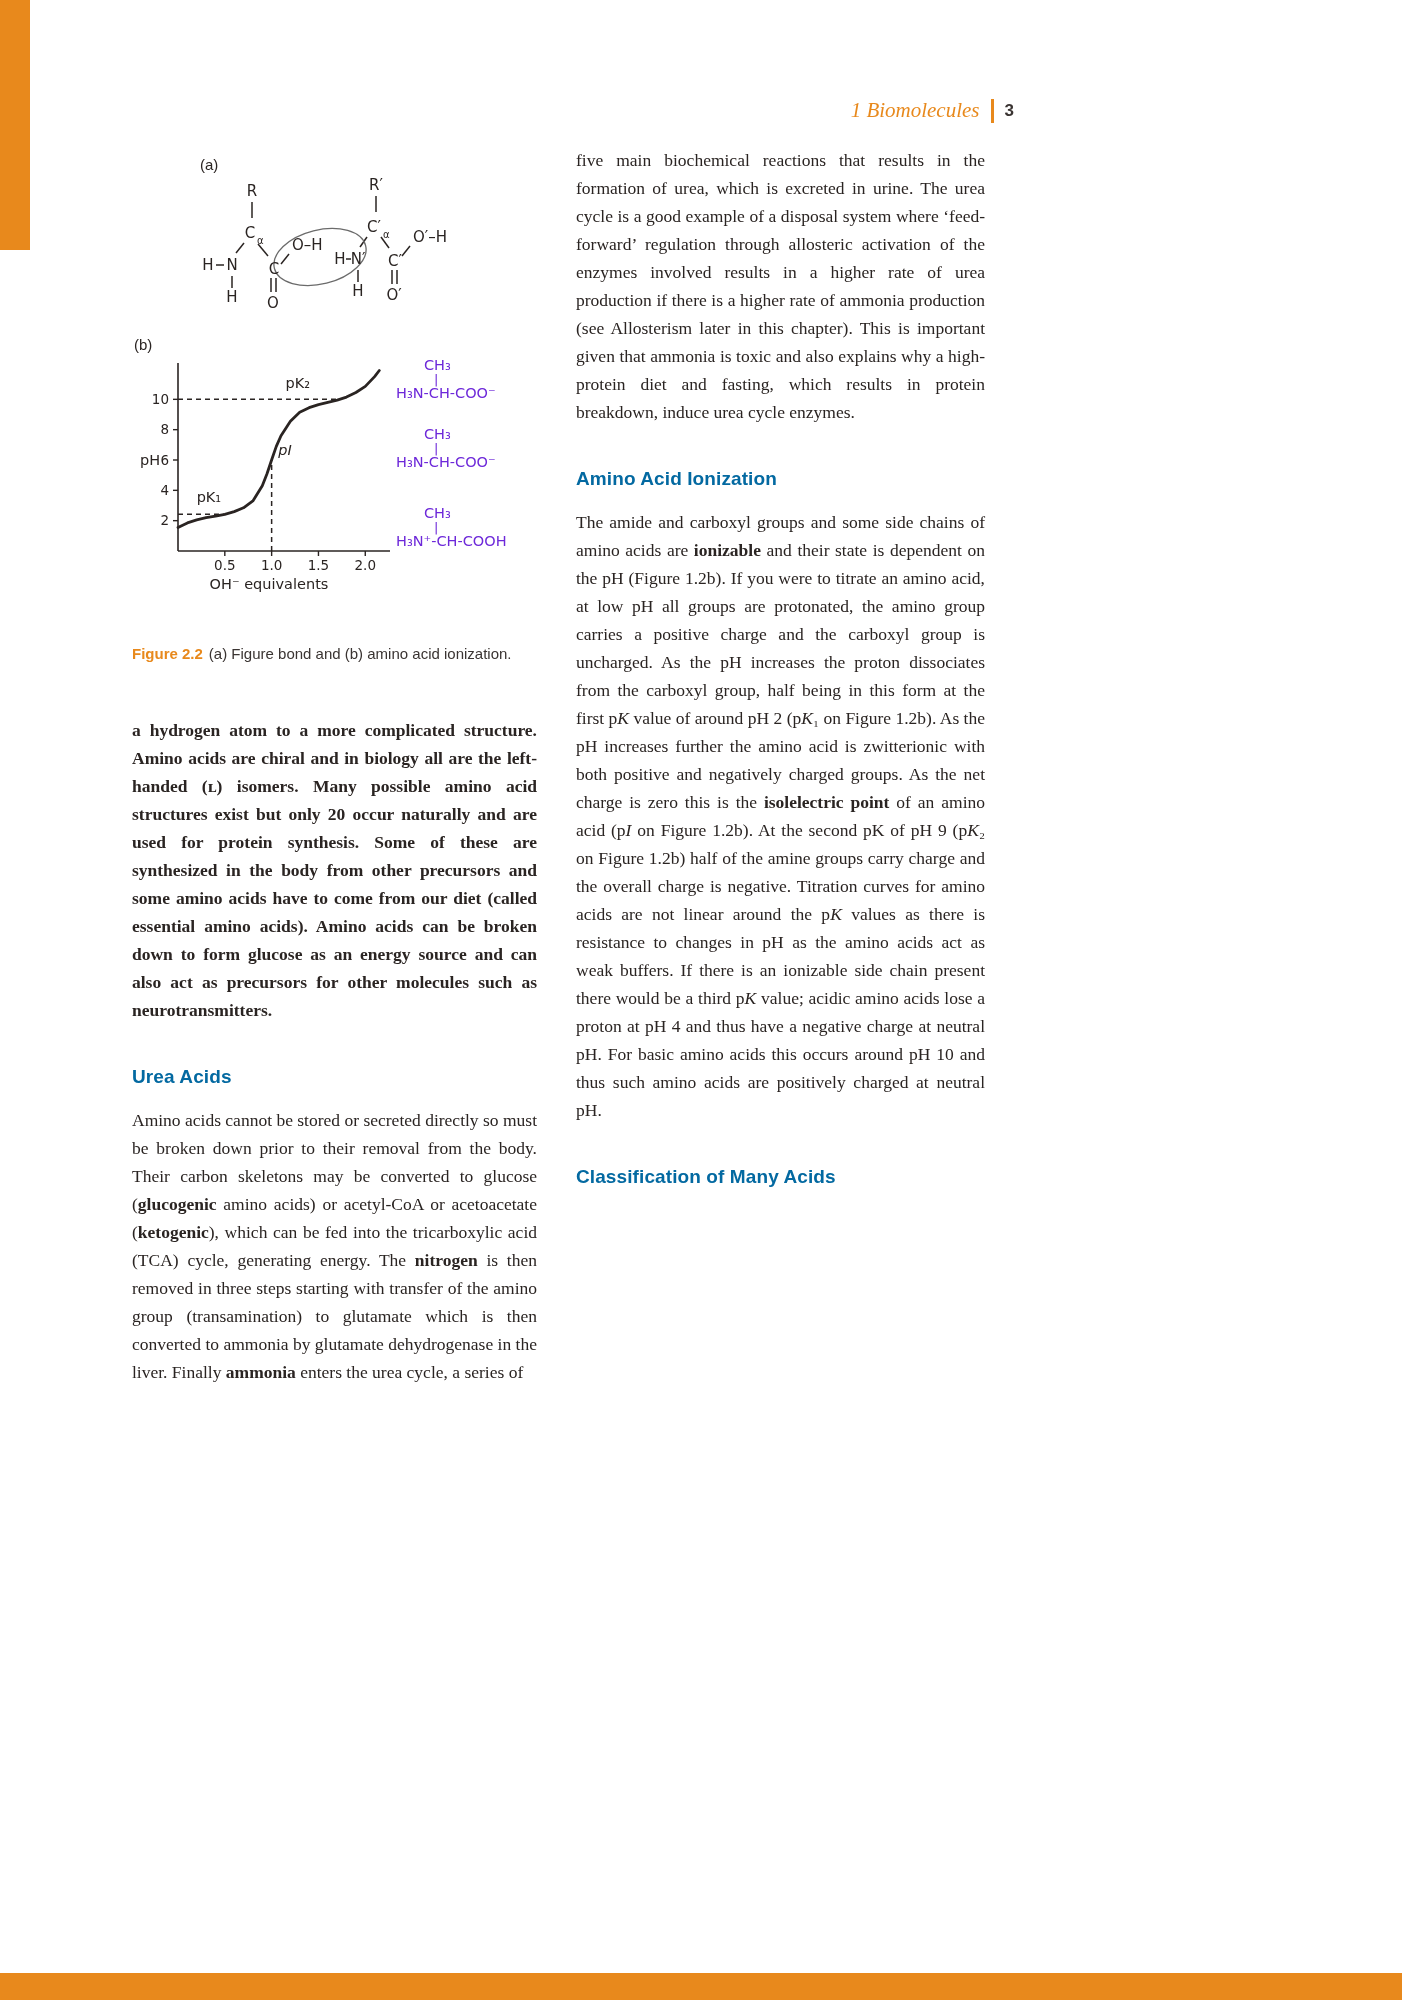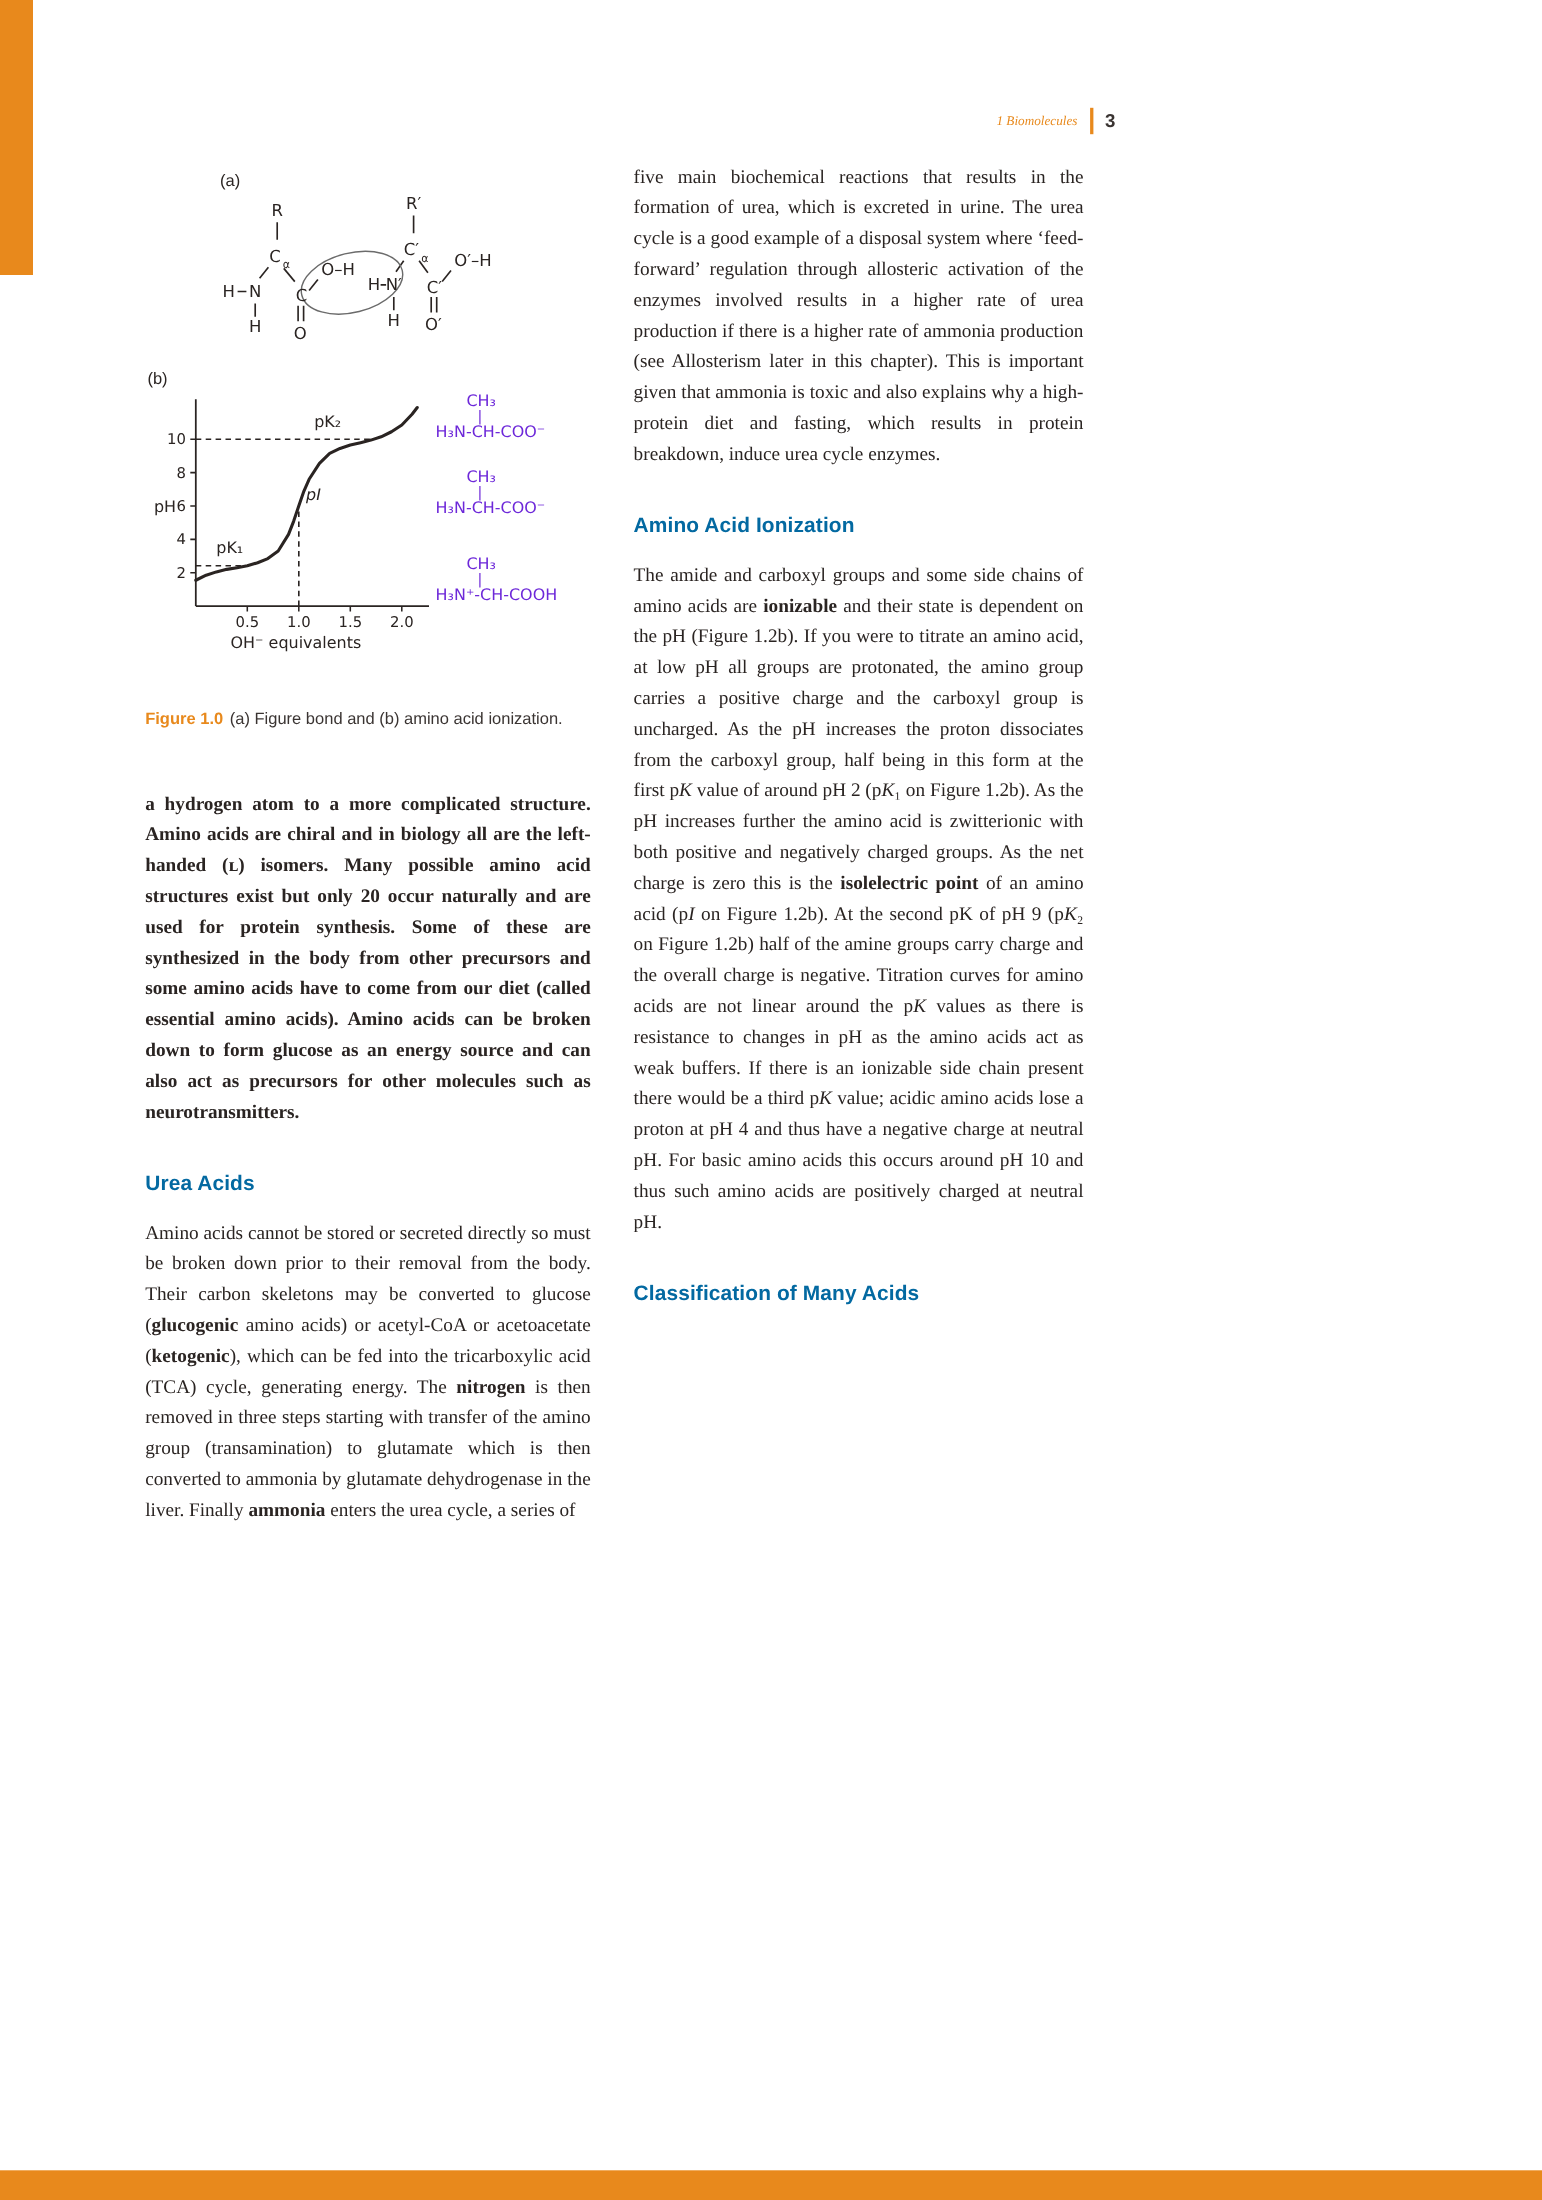--- a/index.html
+++ b/index.html
@@ -6,21 +6,21 @@
   html,body { width:1402px; height:2000px; }
   body {
     position:relative; background:#ffffff; overflow:hidden;
     font-family:"Liberation Serif", serif; color:#2a2422;
   }
   .left-accent { position:absolute; left:0; top:0; width:30px; height:250px; background:#E8891C; }
   .bottom-accent { position:absolute; left:0; bottom:0; width:1402px; height:27px; background:#E8891C; }
 
   .running-head { position:absolute; top:98px; left:576px; width:438px;
     display:flex; justify-content:flex-end; align-items:center; gap:11px; }
-  .chapter { font-style:italic; color:#E8891C; font-size:12px; }
+  .chapter { font-style:italic; color:#E8891C; font-size:21px; }
   .head-divider { width:3px; height:24px; background:#E8891C; }
   .pagenum { font-family:"Liberation Sans",sans-serif; font-weight:bold; font-size:17px; color:#3a3432; }
 
   .columns { position:absolute; top:146px; left:132px; display:flex; gap:39px; }
   .col-left { width:405px; }
   .col-right { width:409px; }
 
   p.body { font-size:17.5px; line-height:28px; text-align:justify; }
   h2.section { font-family:"Liberation Sans",sans-serif; color:#0369a1;
     font-size:19px; font-weight:bold; margin:42px 0 18px 0; letter-spacing:.1px; }
@@ -157,21 +157,21 @@
               <div class="struct" style="top:150px">
                 <div class="l1">CH₃</div>
                 <div class="l2">|</div>
                 <div class="l3">H₃N⁺-CH-COOH</div>
               </div>
             </div>
           </div>
         </div>
 
         <figcaption>
-          <span class="figlabel">Figure 1.0</span><span>(a) Figure bond and (b) amino acid ionization.</span>
+          <span class="figlabel">Figure 2.2</span><span>(a) Figure bond and (b) amino acid ionization.</span>
         </figcaption>
       </figure>
 
       <p class="body first-body"><span>a hydrogen atom to a more complicated structure. Amino acids are chiral and in biology all are the left-handed (ʟ) isomers. Many possible amino acid structures exist but only 20 occur naturally and are used for protein synthesis. Some of these are synthesized in the body from other precursors and some amino acids have to come from our diet (called essential amino acids). Amino acids can be broken down to form glucose as an energy source and can also act as precursors for other molecules such as neurotransmitters.</span></p>
       <h2 class="section">Urea Acids</h2>
       <p class="body"><span>Amino acids cannot be stored or secreted directly so must be broken down prior to their removal from the body. Their carbon skeletons may be converted to glucose (</span><b>glucogenic</b><span> amino acids) or acetyl-CoA or acetoacetate (</span><b>ketogenic</b><span>), which can be fed into the tricarboxylic acid (TCA) cycle, generating energy. The </span><b>nitrogen</b><span> is then removed in three steps starting with transfer of the amino group (transamination) to glutamate which is then converted to ammonia by glutamate dehydrogenase in the liver. Finally </span><b>ammonia</b><span> enters the urea cycle, a series of</span></p>
     </div>
 
     <div class="col col-right">
       <p class="body"><span>five main biochemical reactions that results in the formation of urea, which is excreted in urine. The urea cycle is a good example of a disposal system where ‘feed-forward’ regulation through allosteric activation of the enzymes involved results in a higher rate of urea production if there is a higher rate of ammonia production (see Allosterism later in this chapter). This is important given that ammonia is toxic and also explains why a high-protein diet and fasting, which results in protein breakdown, induce urea cycle enzymes.</span></p>

